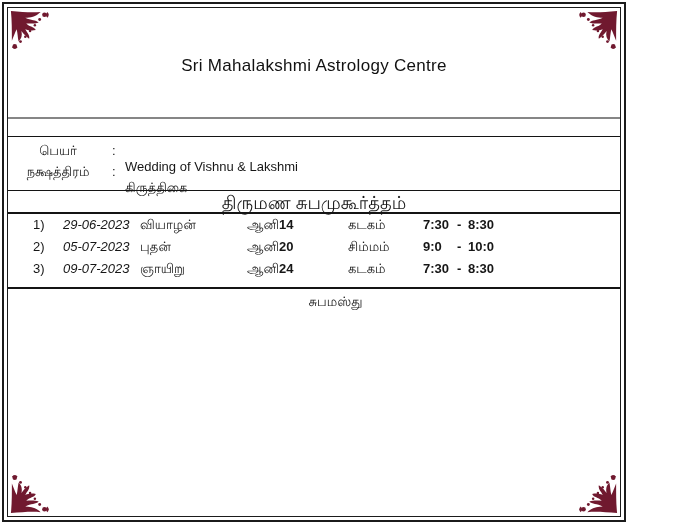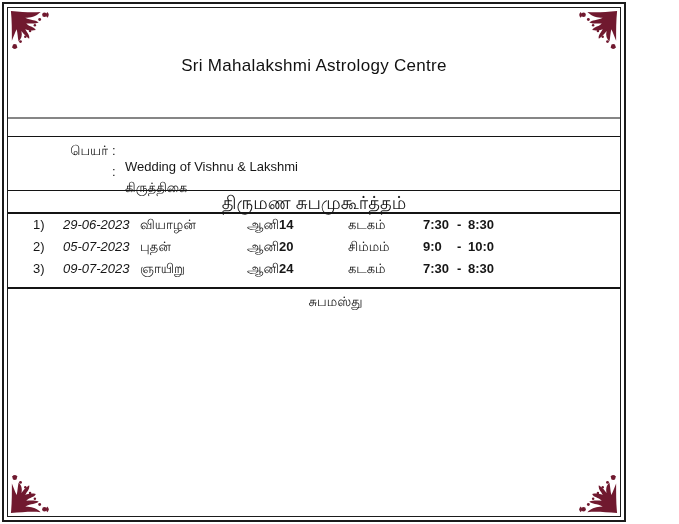--- a/index.html
+++ b/index.html
@@ -45,21 +45,21 @@
   .hline { position: absolute; left: 8px; right: 8px; }
   .hline.gray  { top: 117px; height: 2px; background: #868686; }
   .hline.l1    { top: 136px; height: 1px; background: #141414; }
   .hline.l2    { top: 190px; height: 1px; background: #141414; }
   .hline.l3    { top: 212px; height: 2px; background: #141414; }
   .hline.l4    { top: 287px; height: 2px; background: #141414; }
 
   .info-row { position: absolute; left: 8px; right: 8px; height: 20px; font-size: 13px; }
   .info-row.r1 { top: 143px; }
   .info-row.r2 { top: 164px; }
-  .info-label { position: absolute; left: 0; width: 100px; text-align: right; }
+  .info-label { position: absolute; left: 0; width: 100px; text-align: center; }
   .info-colon { position: absolute; left: 104px; }
   .info-value { position: absolute; left: 117px; margin-top: 16px; }
 
   .section-header {
     position: absolute;
     top: 193px; left: 0; right: 0;
     text-align: center;
     font-size: 18px;
   }
 
@@ -162,20 +162,21 @@
 
   <div class="hline gray"></div>
   <div class="hline l1"></div>
 
   <div class="info-row r1">
     <span class="info-label">பெயர்</span>
     <span class="info-colon">:</span>
     <span class="info-value">Wedding of Vishnu &amp; Lakshmi</span>
   </div>
   <div class="info-row r2">
+    <span class="info-label">நக்ஷத்திரம்</span>
     <span class="info-colon">:</span>
     <span class="info-value">கிருத்திகை</span>
   </div>
 
   <div class="hline l2"></div>
   <div class="section-header">திருமண சுபமுகூர்த்தம்</div>
   <div class="hline l3"></div>
 
   <div class="mrow row0">
     <span class="c-sno">1)</span>

